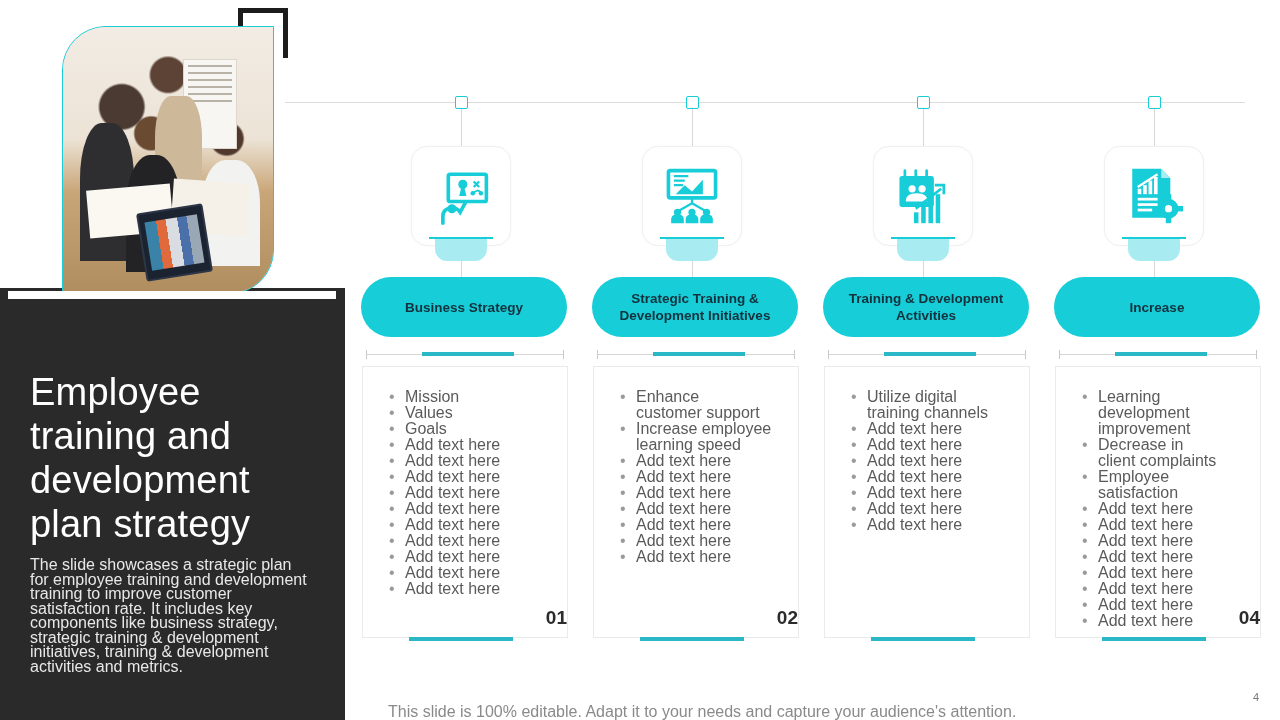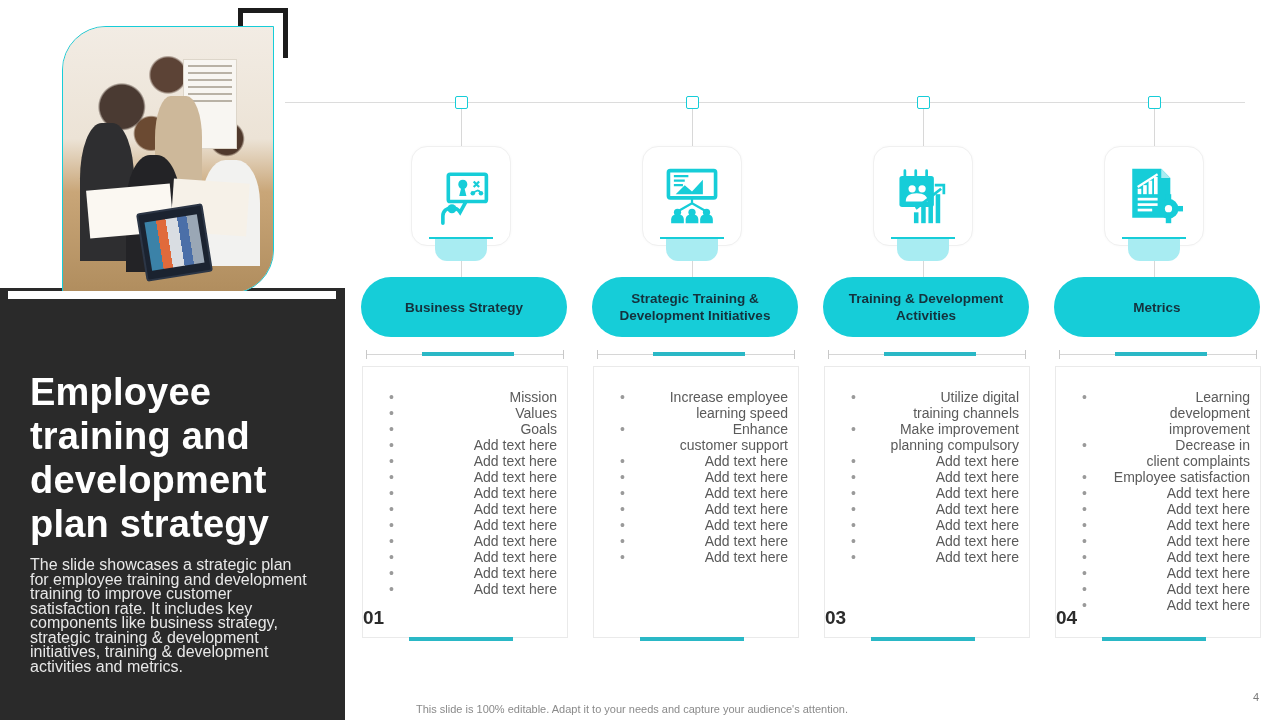--- a/index.html
+++ b/index.html
@@ -21,21 +21,21 @@
     position: absolute; left: 8px; top: 291px;
     width: 328px; height: 8px; background: #ffffff;
     z-index: 5;
   }
   .title {
     position: absolute; left: 30px; top: 82px;
     width: 290px;
     color: #ffffff;
     font-size: 38px;
     line-height: 44px;
-    font-weight: 700;
+    font-weight: 400;
     letter-spacing: 0.2px;
   }
   .desc {
     position: absolute; left: 30px; top: 270px;
     width: 278px;
     color: #e8e8e8;
     font-size: 16px;
     line-height: 14.5px;
   }
 
@@ -164,40 +164,39 @@
 
   .card {
     position: absolute; top: 366px; left: 1px;
     width: 206px; height: 272px;
     background: #ffffff;
     border: 1px solid #eaeaea;
   }
   .bullets { position: absolute; top: 22px; left: 0; right: 0; padding: 0 10px 0 42px; }
   .bullets li {
     list-style: none; position: relative;
-    font-size: 14px; line-height: 16px; color: #5a5a5a;
+    font-size: 16px; line-height: 16px; color: #5a5a5a;
     white-space: pre-line;
-    text-align: right;
   }
   .bullets li::before {
     content: "\2022"; position: absolute; left: -16px; top: 0; color: #9a9a9a;
   }
   .num {
-    position: absolute; bottom: 8px; left: 0; right: 0;
-    text-align: left; font-size: 19px; font-weight: bold; color: #2b2b2b;
+    position: absolute; bottom: 8px; left: 16px; right: 0;
+    text-align: right; font-size: 19px; font-weight: bold; color: #2b2b2b;
   }
   .num-bar {
     position: absolute; top: 637px; left: 48px;
     width: 104px; height: 4px; background: #2ab8c6;
   }
 
   
   .footer {
-    position: absolute; left: 416px; top: 703px;
-    font-size: 11px; color: #8a8a8a;
+    position: absolute; left: 388px; top: 703px;
+    font-size: 16px; color: #8a8a8a;
   }
   .pagenum {
     position: absolute; left: 1253px; top: 691px;
     font-size: 11px; color: #7a7a7a;
   }
 
   svg { display: block; }
 </style>
 </head>
 <body>
@@ -313,32 +312,33 @@
           <span>Strategic Training &amp; Development Initiatives</span>
         </div>
         <div class="ruler">
           <div class="line"></div>
           <div class="tl"></div>
           <div class="tr"></div>
           <div class="bar"></div>
         </div>
         <div class="card">
           <ul class="bullets">
+            <li>Enhance
+customer support</li>
             <li>Increase employee
 learning speed</li>
-            <li>Enhance
-customer support</li>
             <li>Add text here</li>
             <li>Add text here</li>
             <li>Add text here</li>
             <li>Add text here</li>
             <li>Add text here</li>
             <li>Add text here</li>
             <li>Add text here</li>
           </ul>
+          <div class="num">02</div>
         </div>
         <div class="num-bar"></div>
       </div>
       <div class="node" style="left: 917px;"></div>
       <div class="drop" style="left: 923px;"></div>
       <div class="drop2" style="left: 923px;"></div>
       <div class="node2 circle" style="left: 917px;"></div>
       <div class="col" style="left: 823px;">
         <div class="icon-card" style="left: 50px;">
           <span>
@@ -364,31 +364,28 @@
         <div class="ruler">
           <div class="line"></div>
           <div class="tl"></div>
           <div class="tr"></div>
           <div class="bar"></div>
         </div>
         <div class="card">
           <ul class="bullets">
             <li>Utilize digital
 training channels</li>
-            <li>Make improvement
-planning compulsory</li>
             <li>Add text here</li>
             <li>Add text here</li>
             <li>Add text here</li>
             <li>Add text here</li>
             <li>Add text here</li>
             <li>Add text here</li>
             <li>Add text here</li>
           </ul>
-          <div class="num">03</div>
         </div>
         <div class="num-bar"></div>
       </div>
       <div class="node" style="left: 1148px;"></div>
       <div class="drop" style="left: 1154px;"></div>
       <div class="drop2" style="left: 1154px;"></div>
       <div class="node2" style="left: 1148px;"></div>
       <div class="col" style="left: 1054px;">
         <div class="icon-card" style="left: 50px;">
           <span>
@@ -409,21 +406,21 @@
       <rect x="45" y="30" width="6" height="7"></rect>
                 <rect x="45" y="55" width="6" height="7"></rect>
       <rect x="32" y="43" width="7" height="6"></rect>
                 <rect x="57" y="43" width="7" height="6"></rect>
     </g>
   </svg>
           </span>
         </div>
         <div class="icon-base" style="left: 74px;"></div>
         <div class="pill">
-          <span>Metrics</span>
+          <span>Increase</span>
         </div>
         <div class="ruler">
           <div class="line"></div>
           <div class="tl"></div>
           <div class="tr"></div>
           <div class="bar"></div>
         </div>
         <div class="card">
           <ul class="bullets">
             <li>Learning

